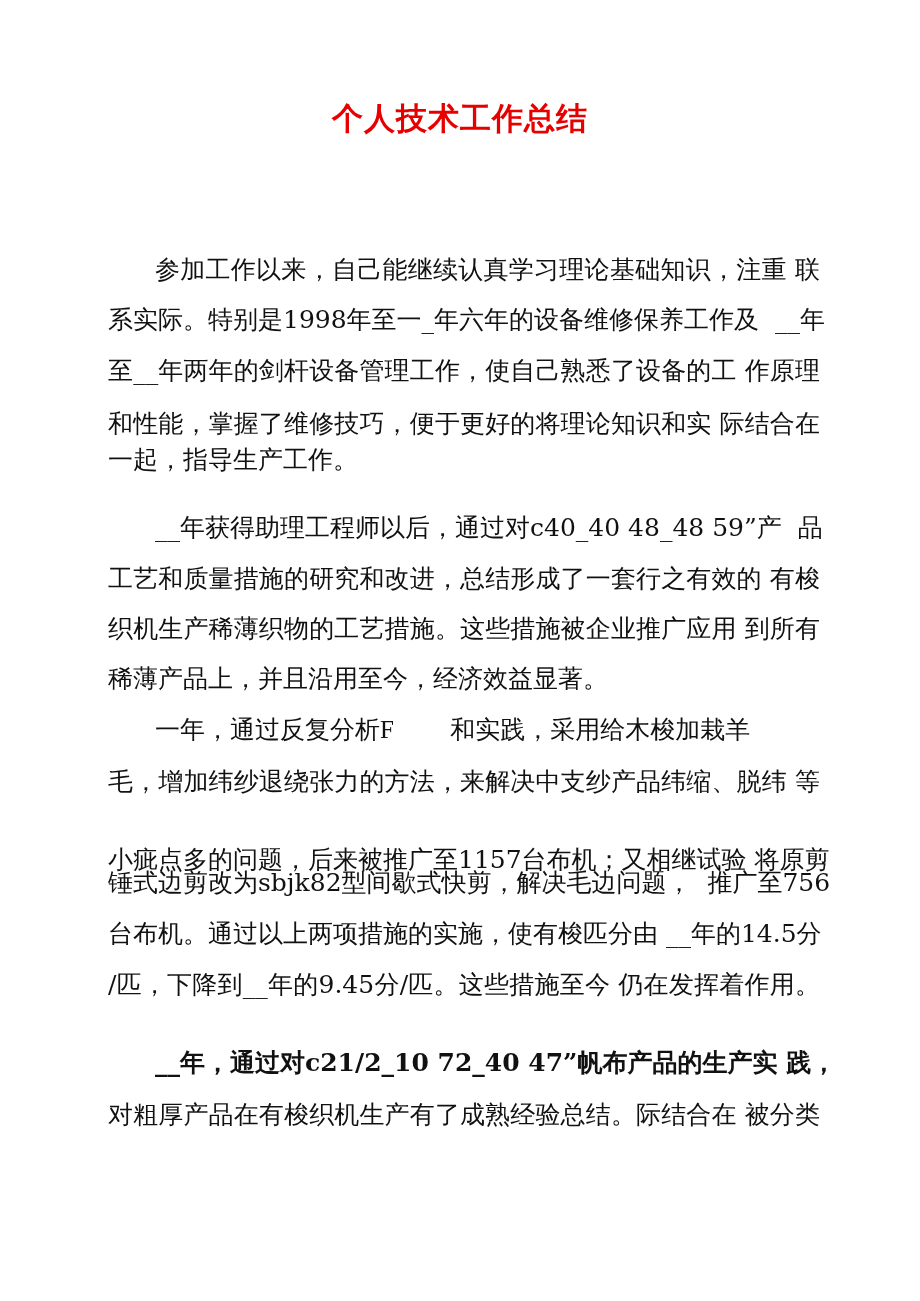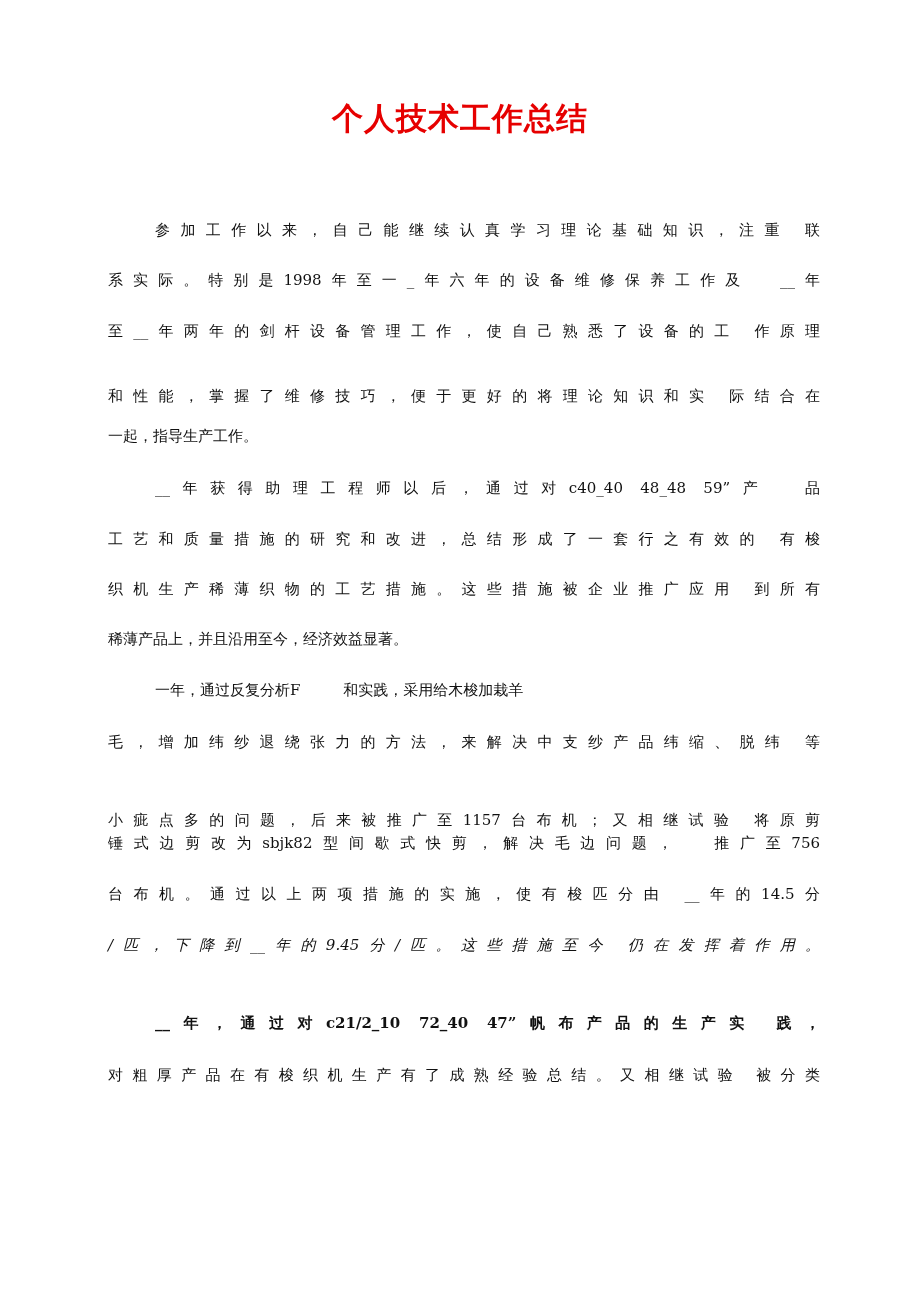--- a/index.html
+++ b/index.html
@@ -31,67 +31,69 @@
       font-family: "DejaVu Sans", "Liberation Sans", sans-serif;
       font-weight: bold;
       font-size: 31px;
       line-height: 44px;
       letter-spacing: 1px;
     }
     .line {
       position: absolute;
       left: 108px;
       width: 712px;
-      font-size: 15px;
+      font-size: 25px;
       line-height: 32px;
       white-space: pre;
       text-align: justify;
       text-align-last: justify;
       letter-spacing: 0px;
+      margin-top: 40px;
     }
     .line.indent {
       left: 155px;
       width: 665px;
     }
     .line.last {
       text-align-last: left;
     }
     .line.short {
       text-align-last: left;
+      font-family: Liberation Serif, serif;
     }
   </style>
 </head>
 <body>
 
 <div class="page">
 
   <div class="title" style="color:#e60000;">个人技术工作总结</div>
 
   <div>
     <div class="line indent" style="top:214px;">参加工作以来，自己能继续认真学习理论基础知识，注重 联</div>
     <div class="line" style="top:264px;">系实际。特别是1998年至一_年六年的设备维修保养工作及  __年</div>
     <div class="line" style="top:315px;">至__年两年的剑杆设备管理工作，使自己熟悉了设备的工 作原理</div>
-    <div class="line" style="top:380px;">和性能，掌握了维修技巧，便于更好的将理论知识和实 际结合在</div>
-    <div class="line last" style="top:420px;">一起，指导生产工作。</div>
+    <div class="line" style="top:368px;">和性能，掌握了维修技巧，便于更好的将理论知识和实 际结合在</div>
+    <div class="line last" style="top:404px;">一起，指导生产工作。</div>
   </div>
 
   <div>
     <div class="line indent" style="top:472px;">__年获得助理工程师以后，通过对c40_40 48_48 59”产  品</div>
     <div class="line" style="top:523px;">工艺和质量措施的研究和改进，总结形成了一套行之有效的 有梭</div>
     <div class="line" style="top:573px;">织机生产稀薄织物的工艺措施。这些措施被企业推广应用 到所有</div>
     <div class="line last" style="top:623px;">稀薄产品上，并且沿用至今，经济效益显著。</div>
   </div>
 
   <div>
     <div class="line indent short" style="top:674px;">一年，通过反复分析F         和实践，采用给木梭加栽羊</div>
     <div class="line" style="top:726px;">毛，增加纬纱退绕张力的方法，来解决中支纱产品纬缩、脱纬 等</div>
     <div class="line" style="top:804px;">小疵点多的问题，后来被推广至1157台布机；又相继试验 将原剪</div>
     <div class="line" style="top:827px;">锤式边剪改为sbjk82型间歇式快剪，解决毛边问题，  推广至756</div>
     <div class="line" style="top:878px;">台布机。通过以上两项措施的实施，使有梭匹分由 __年的14.5分</div>
-    <div class="line" style="top:929px;font-style:italic;">/匹，下降到__年的9.45分/匹。这些措施至今 仍在发挥着作用。</div>
+    <div class="line" style="top:929px;">/匹，下降到__年的9.45分/匹。这些措施至今 仍在发挥着作用。</div>
   </div>
 
   <div>
     <div class="line indent" style="top:1007px;font-weight:bold;">__年，通过对c21/2_10 72_40 47”帆布产品的生产实 践，</div>
-    <div class="line" style="top:1059px;">对粗厚产品在有梭织机生产有了成熟经验总结。又相继试验 被分类</div>
+    <div class="line" style="top:1059px;">对粗厚产品在有梭织机生产有了成熟经验总结。际结合在 被分类</div>
   </div>
 
 </div>
 
 </body></html>

